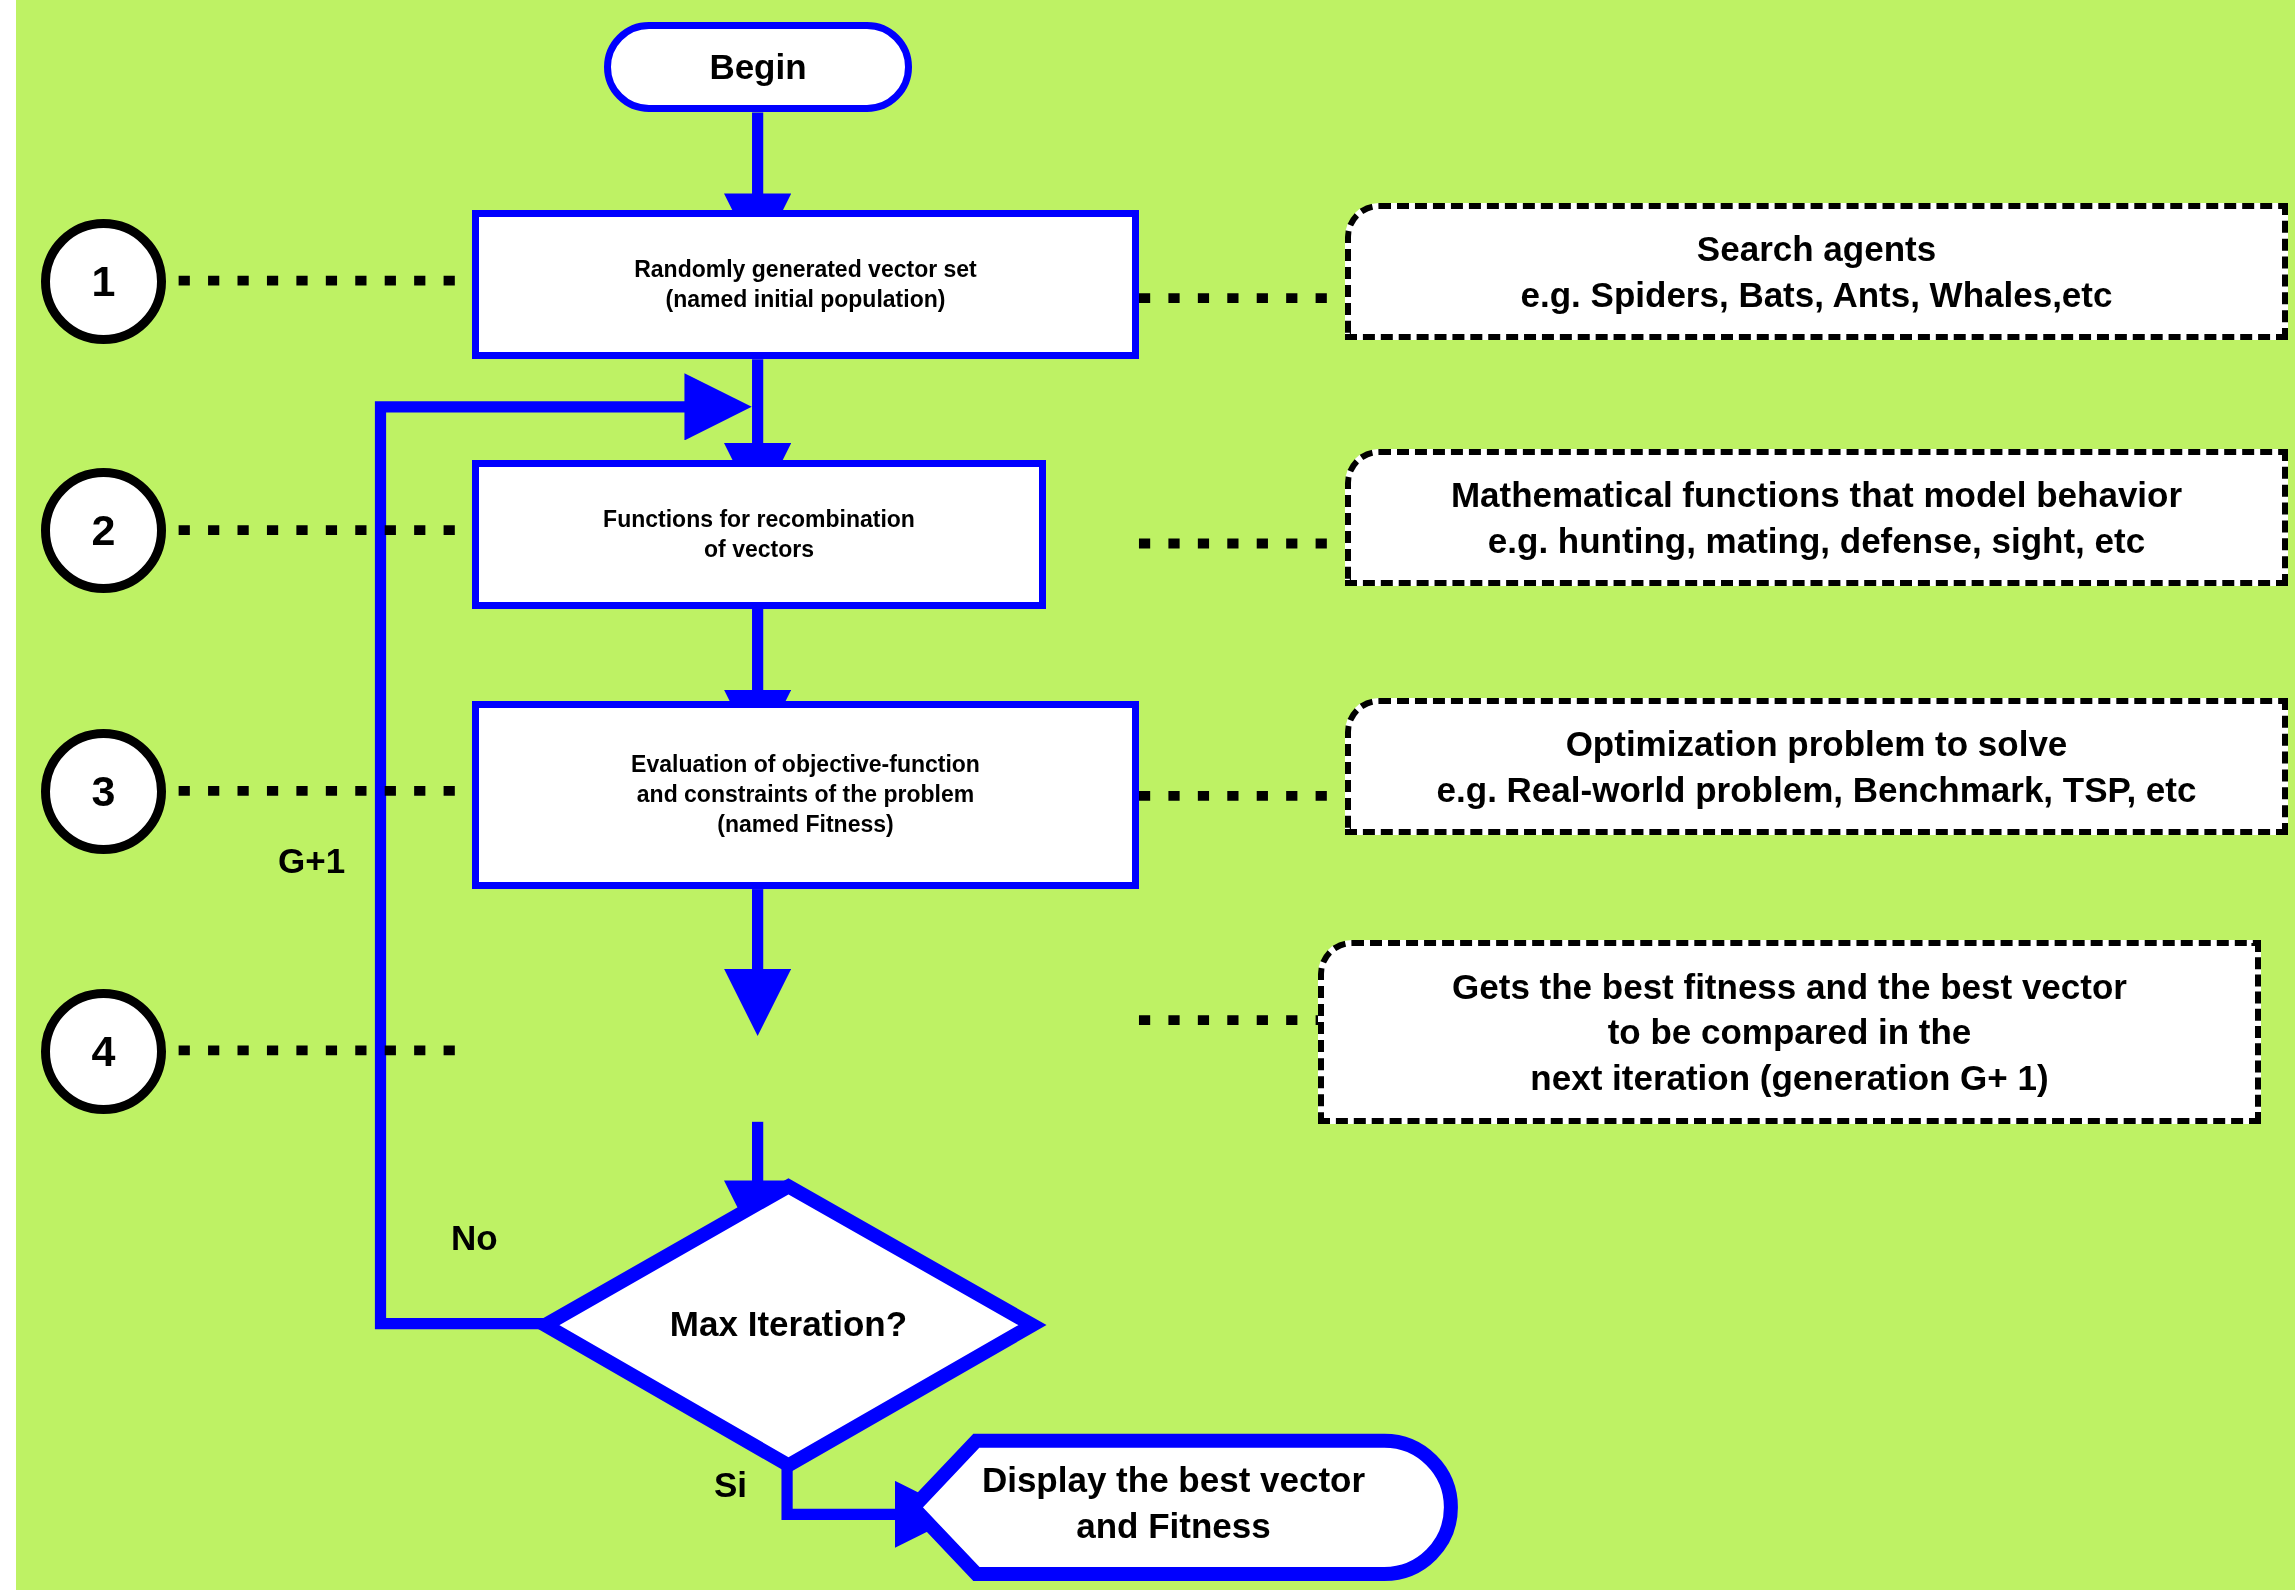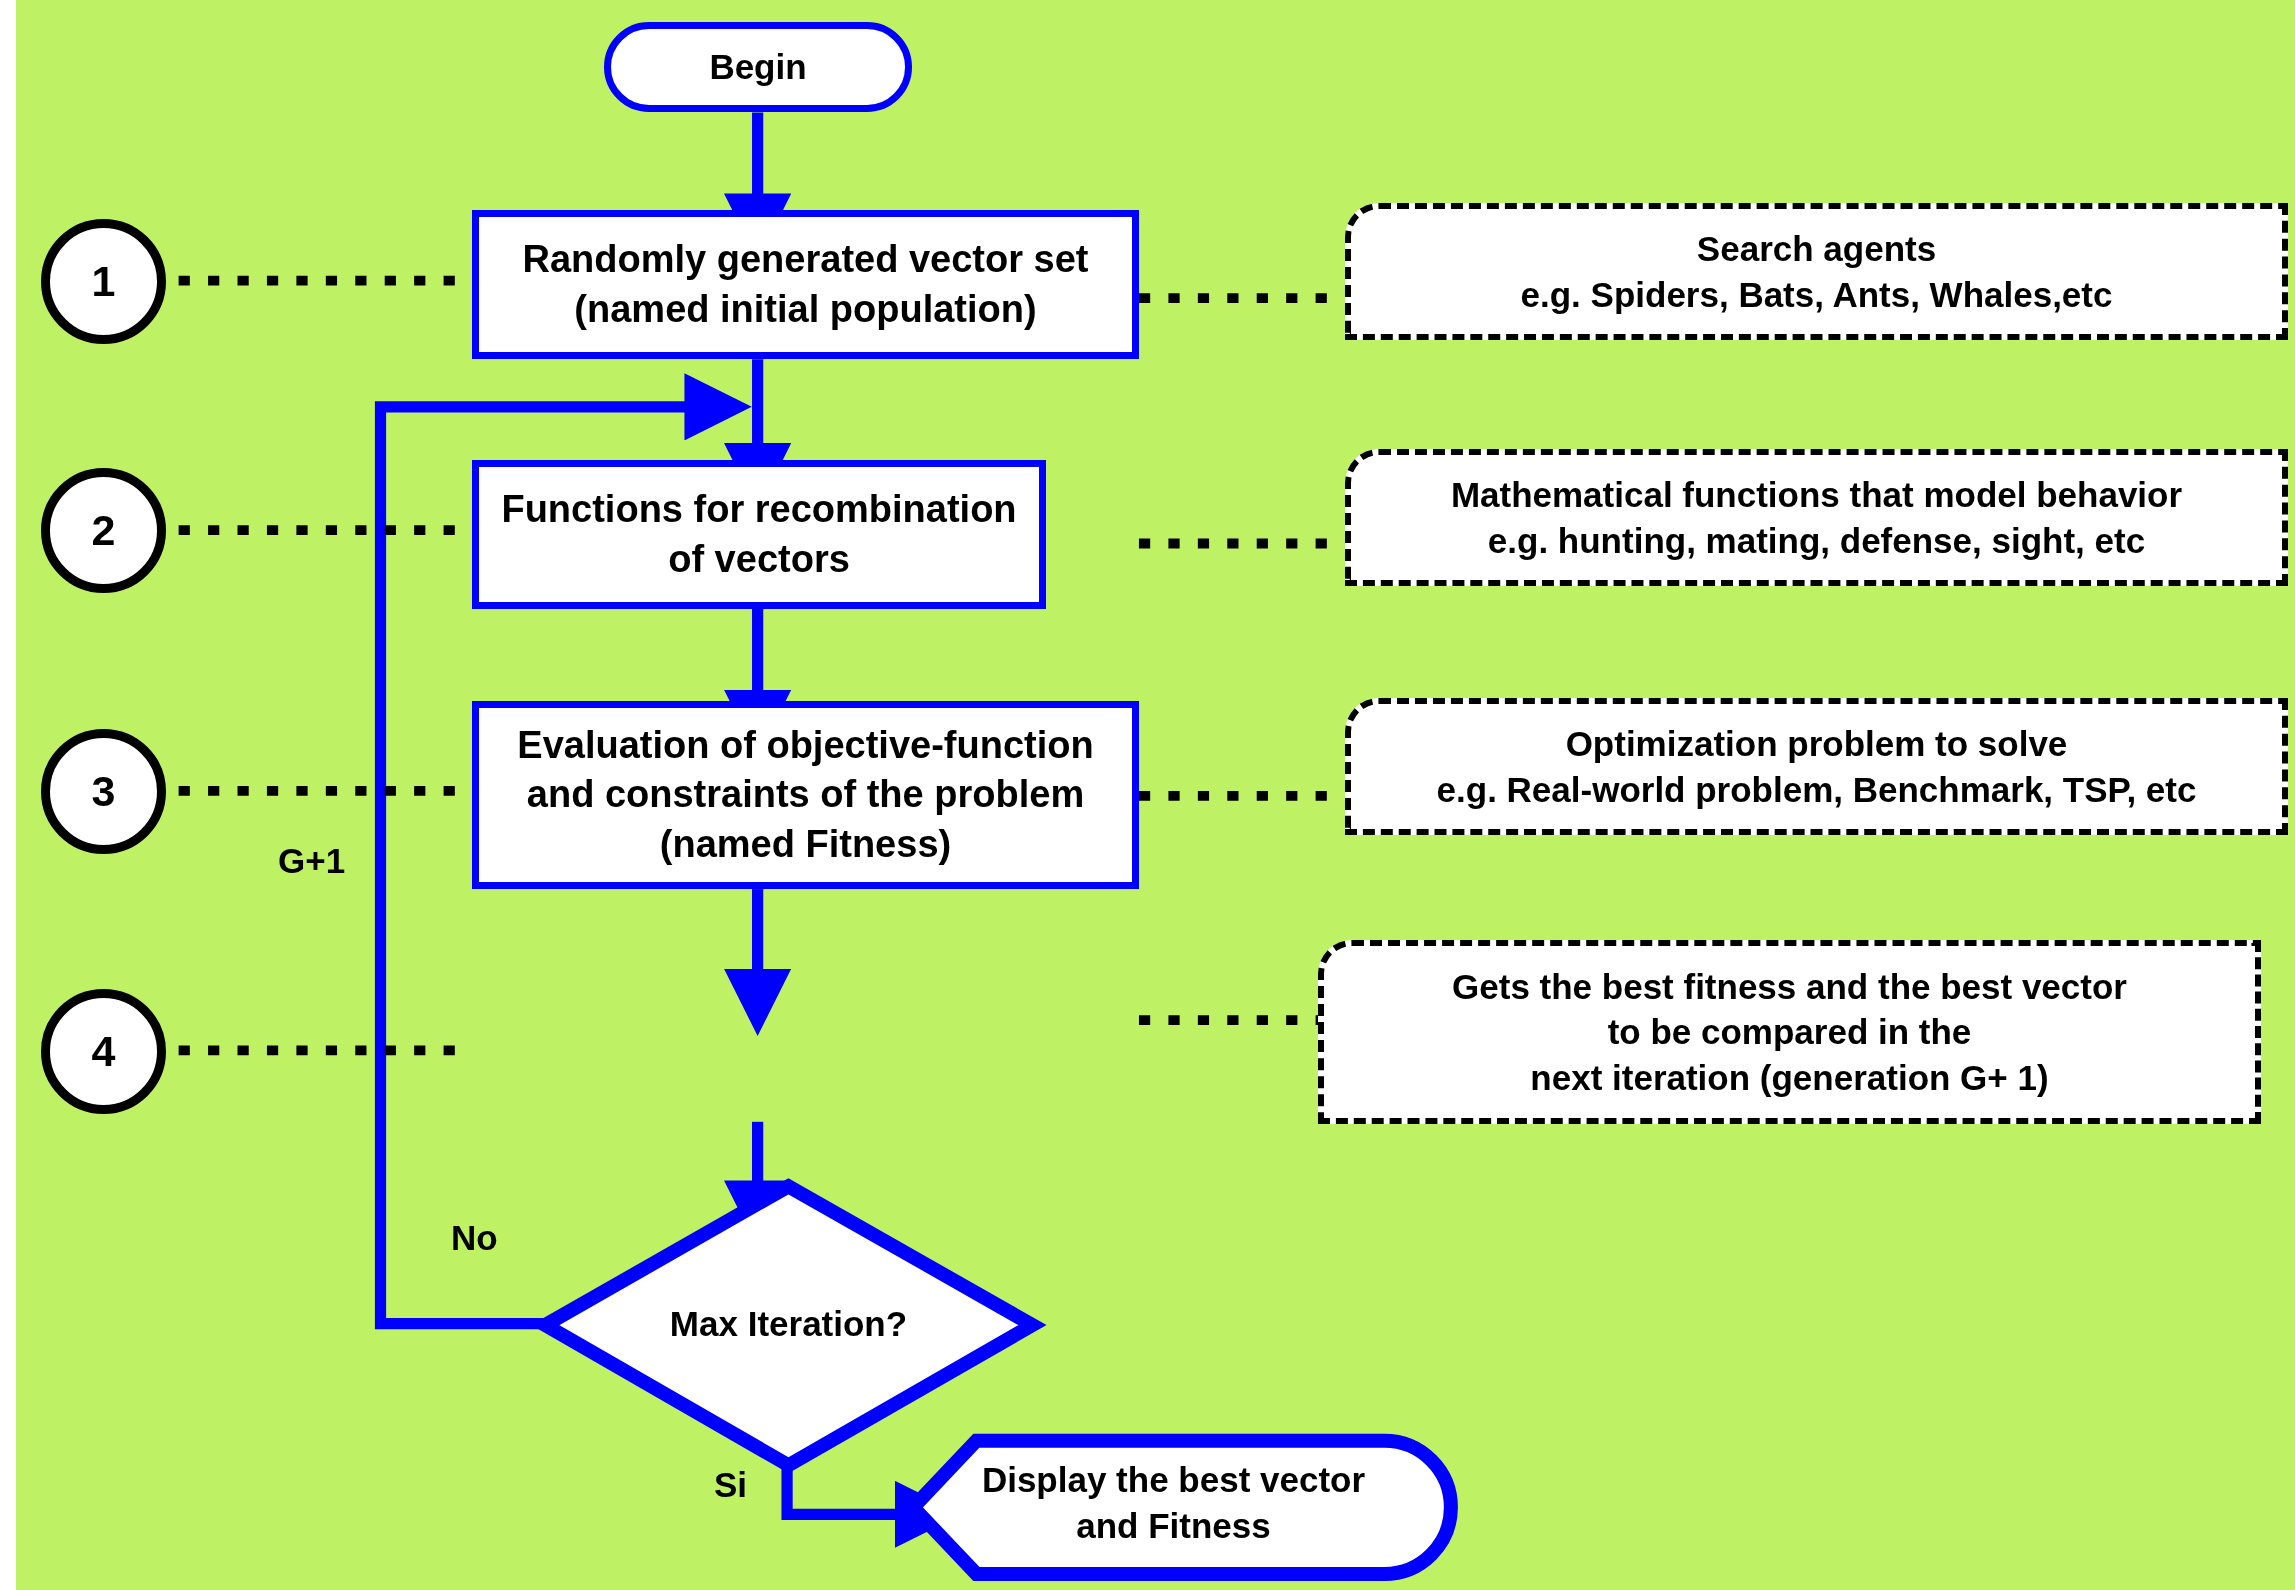--- a/index.html
+++ b/index.html
@@ -41,21 +41,21 @@
   
   .proc-box {
     position: absolute;
     border: 7.7px solid #0000ff;
     background: #ffffff;
     box-sizing: border-box;
     display: flex;
     align-items: center;
     justify-content: center;
     text-align: center;
-    font-size: 38px;
+    font-size: 23px;
     font-weight: bold;
     color: #000000;
     line-height: 1.30;
     padding: 2.8px 8.4px;
   }
   
   .note-box {
     position: absolute;
     border: 6.3px dashed #000000;
     border-top-left-radius: 34px;

